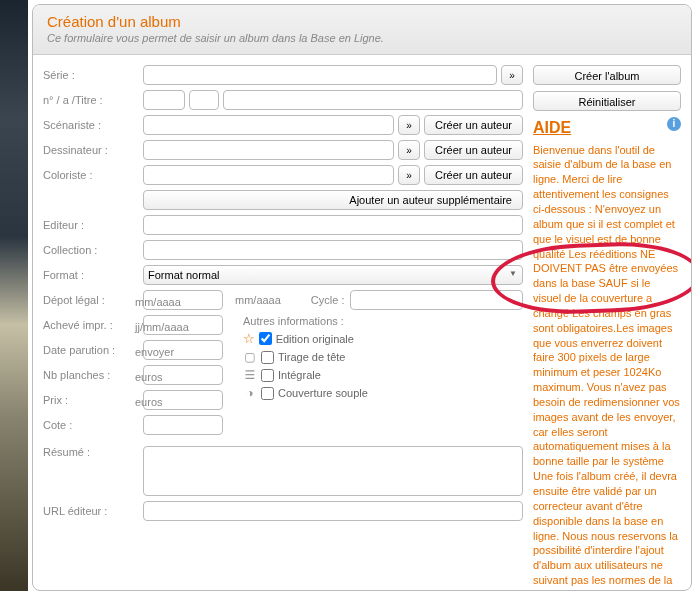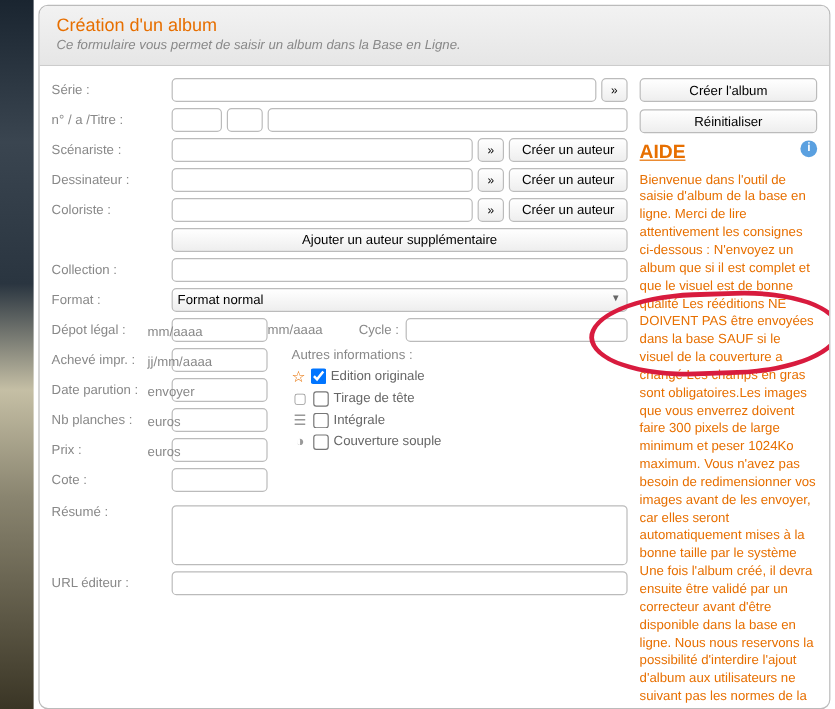--- a/index.html
+++ b/index.html
@@ -16,38 +16,38 @@
 .side-col { width: 148px; flex-shrink: 0; }
 .row { display: flex; align-items: center; margin-bottom: 5px; min-height: 20px; }
 .lbl { width: 100px; text-align: left; color: #888; font-size: 11px; padding-right: 6px; flex-shrink: 0; }
 input[type=text], select, textarea { border: 1px solid #bbb; border-radius: 4px; padding: 2px 4px; font-size: 11px; height: 20px; background: #fff; }
 textarea { height: 50px; resize: none; }
 .inp-full { flex: 1; }
 .inp-s { width: 80px; }
 .sq-btn { width: 22px; height: 20px; border: 1px solid #bbb; border-radius: 4px; background: linear-gradient(#fff,#eee); font-size: 10px; cursor: pointer; margin-left: 4px; flex-shrink: 0; }
 .pill-btn { border: 1px solid #bbb; border-radius: 4px; background: linear-gradient(#fff,#eee); padding: 3px 10px; font-size: 11px; cursor: pointer; height: 20px; }
 .side-btn { width: 100%; margin-bottom: 6px; padding: 4px 8px; }
-.unit { color: #888; font-size: 11px; margin-left: 0; }
+.unit { color: #888; font-size: 11px; margin-left: 12px; }
 .extra-col { display: flex; gap: 20px; }
 .extra-left { width: 180px; }
 .extra-right { flex: 1; }
 .extra-head { color: #888; font-size: 11px; margin-bottom: 4px; }
 .chk-row { display: flex; align-items: center; gap: 4px; margin-bottom: 4px; font-size: 11px; }
 .ico-star { color: #E76F00; font-size: 13px; }
 .ico-g { color: #999; font-size: 12px; width: 14px; text-align: center; }
 .aide { color: #E76F00; font-size: 11px; line-height: 1.35; position: relative; }
 .aide-title { color: #E76F00; font-weight: bold; text-decoration: underline; font-size: 16px; display: inline-block; margin-bottom: 3px; }
 .info-ico { position: absolute; right: 0; top: 0; width: 14px; height: 14px; border-radius: 50%; background: #5aa0e0; color: #fff; font-size: 10px; font-weight: bold; text-align: center; line-height: 14px; }
 .aide .blk { margin-top: 1px; }
 .highlight-ring { position: absolute; border: 4px solid #d81b3e; border-radius: 50% / 60%; width: 210px; height: 70px; left: -42px; top: 126px; transform: rotate(-2deg); pointer-events: none; }
 .multi-row .pill-btn { margin-left: 4px; flex-shrink: 0; }
 select { appearance: none; padding-right: 18px; background-image: linear-gradient(#fff,#eee); }
 .sel-wrap { position: relative; flex: 1; }
 .sel-wrap::after { content: "▼"; position: absolute; right: 6px; top: 4px; font-size: 8px; color: #666; pointer-events: none; }
-.ajout-row .pill-btn { flex: 1; margin-left: 0; }
+.ajout-row .pill-btn { flex: 1; margin-left: 0; text-align: right; }
 </style>
 </head>
 <body>
 
 <div class="page">
   <div class="left-strip"></div>
   <div class="main">
     <div class="panel">
       <div class="panel-header">
         <div class="panel-title">Création d'un album</div>
@@ -89,20 +89,24 @@
             <button class="sq-btn">»</button>
             <button class="pill-btn">Créer un auteur</button>
           </div>
 
           <div class="row ajout-row">
             <div class="lbl"></div>
             <button class="pill-btn" style="flex:1">Ajouter un auteur supplémentaire</button>
           </div>
 
           <div class="row">
+            <div class="lbl">Editeur :</div>
+            <input type="text" class="inp-full" style="">
+          </div>
+          <div class="row">
             <div class="lbl">Collection :</div>
             <input type="text" class="inp-full" style="">
           </div>
           <div class="row">
             <div class="lbl">Format :</div>
             <div class="sel-wrap">
               <select class="inp-full" style="width:100%">
                 <option>Format normal</option>
               </select>
             </div>

